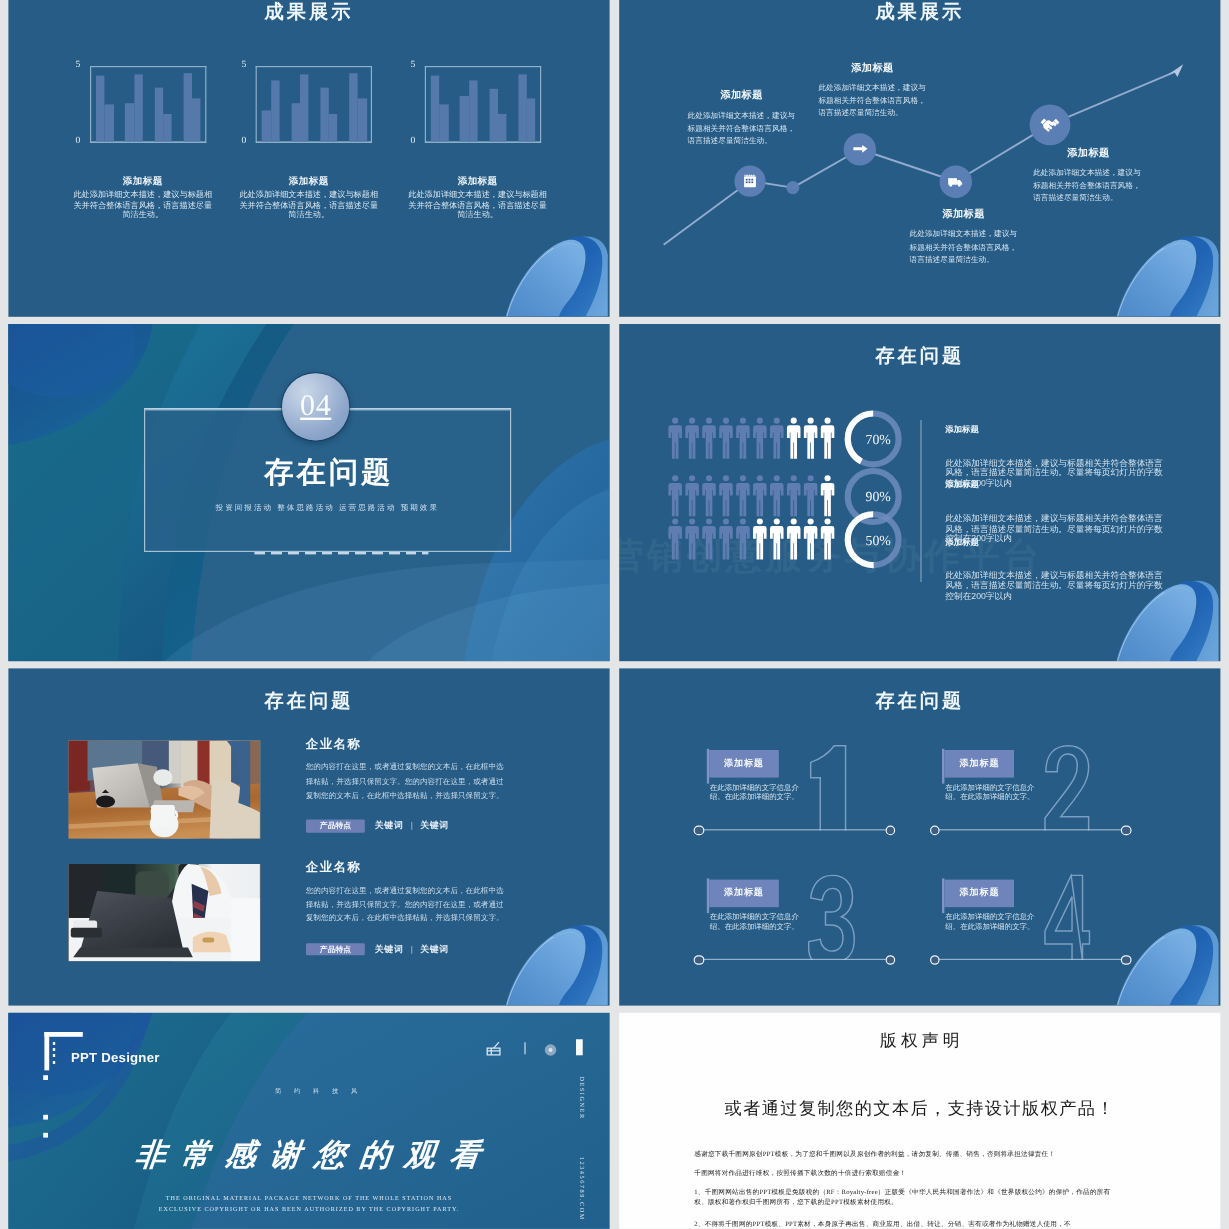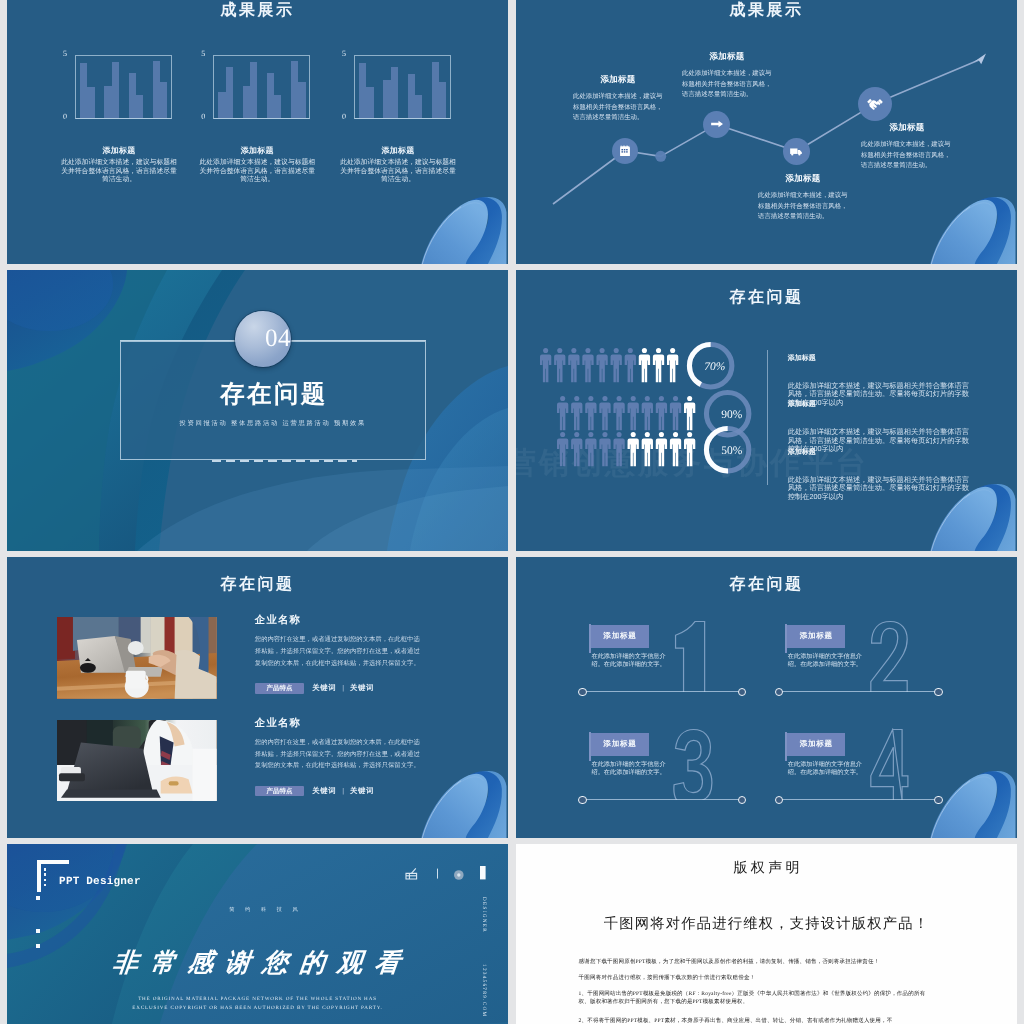--- a/index.html
+++ b/index.html
@@ -20,22 +20,22 @@
   .tlblk .p { font-size:6.4px; line-height:10.6px; color:#d9e5f2; margin-top:6px; }
 
   
   .bgwave { position:absolute; left:0; top:0; width:501px; height:281px; }
   .sdbox { position:absolute; left:113px; top:70.6px; width:305.5px; height:119.7px;
            border:1.1px solid rgba(214,231,245,.72); background:rgba(40,97,138,.82); }
   .sdline { position:absolute; left:113px; top:70.1px; width:305.5px; height:1.2px; background:rgba(222,236,248,.8); }
   .sdbadge { position:absolute; left:228.3px; top:41.1px; width:55.6px; height:55.6px; border-radius:50%;
              background:radial-gradient(circle at 34% 28%, #c9d6e8 0%, #a9bcd8 38%, #8ba4c9 68%, #7f98c2 100%);
              box-shadow:0 0 0 .9px rgba(18,50,80,.55), 0 2px 5px rgba(10,35,60,.45);
-             display:flex; align-items:center; justify-content:flex-end;
-             font-family:"Liberation Serif", serif; font-size:25px; color:#fbfdff; letter-spacing:.5px; }
+             display:flex; align-items:center; justify-content:center;
+             font-family:"Liberation Serif", serif; font-size:25px; color:#fbfdff; letter-spacing:.5px;text-decoration:underline; }
   .sdtitle { position:absolute; left:113px; width:305.5px; top:108px; text-align:center; font-size:24.5px; font-weight:700;
              color:#fdfefe; letter-spacing:2.4px; text-indent:2.4px; }
   .sdsub { position:absolute; left:113px; width:305.5px; top:149px; text-align:center; font-size:6.3px; color:#d2e1ef; letter-spacing:1.7px; }
   .sddashes { position:absolute; left:205px; top:190px; width:145px; height:2.2px;
               background:repeating-linear-gradient(to right, rgba(222,236,248,.85) 0 9px, rgba(0,0,0,0) 9px 14px); }
   .wm { position:absolute; left:263px; top:194px; width:260px; height:90px; overflow:hidden;
         font-size:84px; line-height:84px; font-weight:700; color:transparent; -webkit-text-stroke:1.2px rgba(226,240,255,.12); letter-spacing:3px; white-space:nowrap; }
 
   
   .s4row { position:absolute; }
@@ -71,21 +71,21 @@
   .s6num  { position:absolute; top:-2.5px; left:98px; width:40px; height:72px; }
   .s6num svg { display:block; }
 
   
   .s7bracket { position:absolute; left:30px; top:16.2px; width:34px; height:32px; }
   .s7bracket .b-h { position:absolute; left:0; top:0; width:32.2px; height:3.9px; background:#fbfdfe; }
   .s7bracket .b-v { position:absolute; left:0; top:0; width:3.9px; height:31.8px; background:#fbfdfe; }
   .s7bracket .b-d { position:absolute; left:7.1px; top:7.7px; width:1.5px; height:20.4px;
                     background:repeating-linear-gradient(to bottom, #eef5fb 0 2.6px, rgba(0,0,0,0) 2.6px 5.3px); }
   .s7sq { position:absolute; width:4.6px; height:4.6px; background:#f6fafd; }
-  .s7brand { position:absolute; left:52.1px; top:31.5px; font-family:Liberation Mono, monospace;
+  .s7brand { position:absolute; left:52.1px; top:31.5px; font-family:Liberation Sans, sans-serif;
              font-size:11px; font-weight:700; color:#fbfdfe; letter-spacing:.2px; }
   .s7tag { position:absolute; left:206px; width:101px; top:62.2px; text-align:center; font-size:5.2px;
            color:#cfe0ee; letter-spacing:4.6px; text-indent:4.6px; }
   .s7main { position:absolute; left:106.3px; top:100.6px; font-size:25.5px; font-weight:700; color:#fcfeff;
             letter-spacing:11.9px; font-style:italic; transform:skewX(-6deg); }
   .s7eng { position:absolute; left:0; width:501px; top:150.5px; text-align:center; font-size:5.1px;
            color:#e2ecf5; letter-spacing:.85px; line-height:9.6px; font-family:"Liberation Serif", serif; }
   .s7icons { position:absolute; left:398px; top:22px; width:90px; height:14px; }
   .s7vt { position:absolute; left:470px; width:10px; font-size:5.2px; color:#dbe8f3; letter-spacing:1.3px;
           writing-mode:vertical-rl; font-family:"Liberation Serif", serif; }
@@ -347,21 +347,21 @@
     <div class="sdsub">投资回报活动 整体思路活动 运营思路活动 预期效果</div>
     <div class="sddashes"></div>
   </div>
 
   <div class="slide" style="left:516px;top:270px">
     <div class="stitle">存在问题</div>
     <div class="wm2">
       <div>营销创意服务与协作平台</div>
     </div>
     <div id="s4rows">
-        <div class="s4row" style="left: 24px; top: 78.1px; width: 226px; height: 50px; font-style: italic;"><svg width="226" height="50" viewBox="0 0 226 50" style="overflow:visible">
+        <div class="s4row" style="left: 41px; top: 78.1px; width: 226px; height: 50px;"><svg width="226" height="50" viewBox="0 0 226 50" style="overflow:visible">
             <g fill="#5f7db0">
               <circle cx="5.65" cy="2.55" r="2.55"></circle>
               <path d="M2 6.4 h7.3 a2.0 2.0 0 0 1 2.0 2.0 v8.6 h-2.35 v-4.6 h-0.55 v21.8 h-2.45 v-13.4 h-0.6 v13.4 h-2.45 v-21.8 h-0.55 v4.6 h-2.35 v-8.6 a2.0 2.0 0 0 1 2.0 -2.0 z"></path>
             </g>
             <g fill="#5f7db0">
               <circle cx="19.759999999999998" cy="2.55" r="2.55"></circle>
               <path d="M16.11 6.4 h7.3 a2.0 2.0 0 0 1 2.0 2.0 v8.6 h-2.35 v-4.6 h-0.55 v21.8 h-2.45 v-13.4 h-0.6 v13.4 h-2.45 v-21.8 h-0.55 v4.6 h-2.35 v-8.6 a2.0 2.0 0 0 1 2.0 -2.0 z"></path>
             </g>
             <g fill="#5f7db0">
               <circle cx="33.87" cy="2.55" r="2.55"></circle>
@@ -811,21 +811,21 @@
           <circle cx="53.8" cy="9" r="1.7" fill="#d7e4ef"></circle>
         </g>
       <rect x="75" y="-9" width="5.6" height="22.4" fill="#f7fafd"></rect>
     </svg>
     <div class="s7vt" style="top:52.8px">DESIGNER</div>
     <div class="s7vt" style="top:120.1px">123456789.COM</div>
   </div>
 
   <div class="slide" style="left:516px;top:844px;background:#fefefe">
     <div class="s8title">版权声明</div>
-    <div class="s8sub">千图网将对作品进行维权，支持设计版权产品！</div>
+    <div class="s8sub">或者通过复制您的文本后，支持设计版权产品！</div>
     <div id="s8body">
         <div class="s8p" style="top: 113.5px;">感谢您下载千图网原创PPT模板，为了您和千图网以及原创作者的利益，请勿复制、传播、销售，否则将承担法律责任！</div>
         <div class="s8p" style="top: 129.5px;">千图网将对作品进行维权，按照传播下载次数的十倍进行索取赔偿金！</div>
         <div class="s8p" style="top: 145.5px;">1、千图网网站出售的PPT模板是免版税的（RF：Royalty-free）正版受《中华人民共和国著作法》和《世界版权公约》的保护，作品的所有权、版权和著作权归千图网所有，您下载的是PPT模板素材使用权。</div>
         <div class="s8p" style="top: 173px;">2、不得将千图网的PPT模板、PPT素材，本身原子再出售、商业应用、出借、转让、分销、害有或者作为礼物赠送人使用，不</div>
       </div>
   </div>
 </div>
 
 </body></html>

